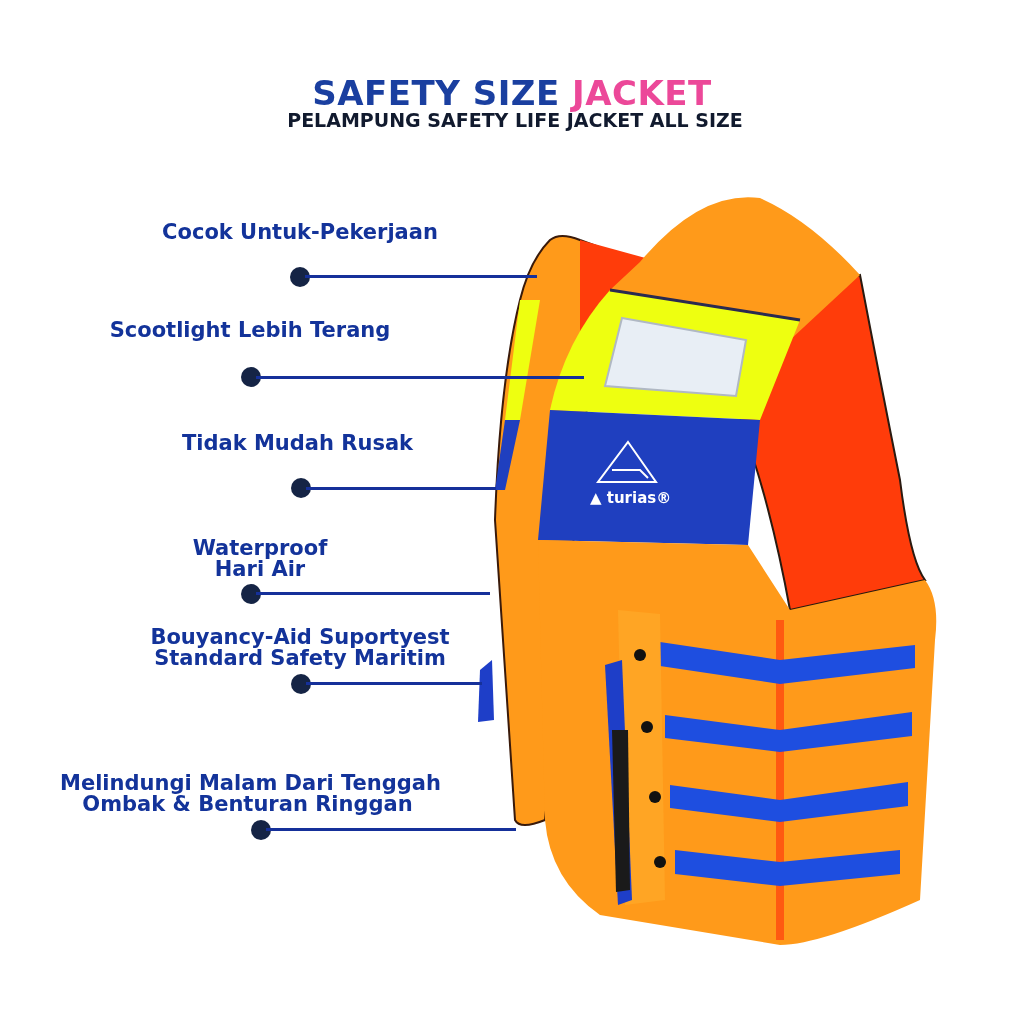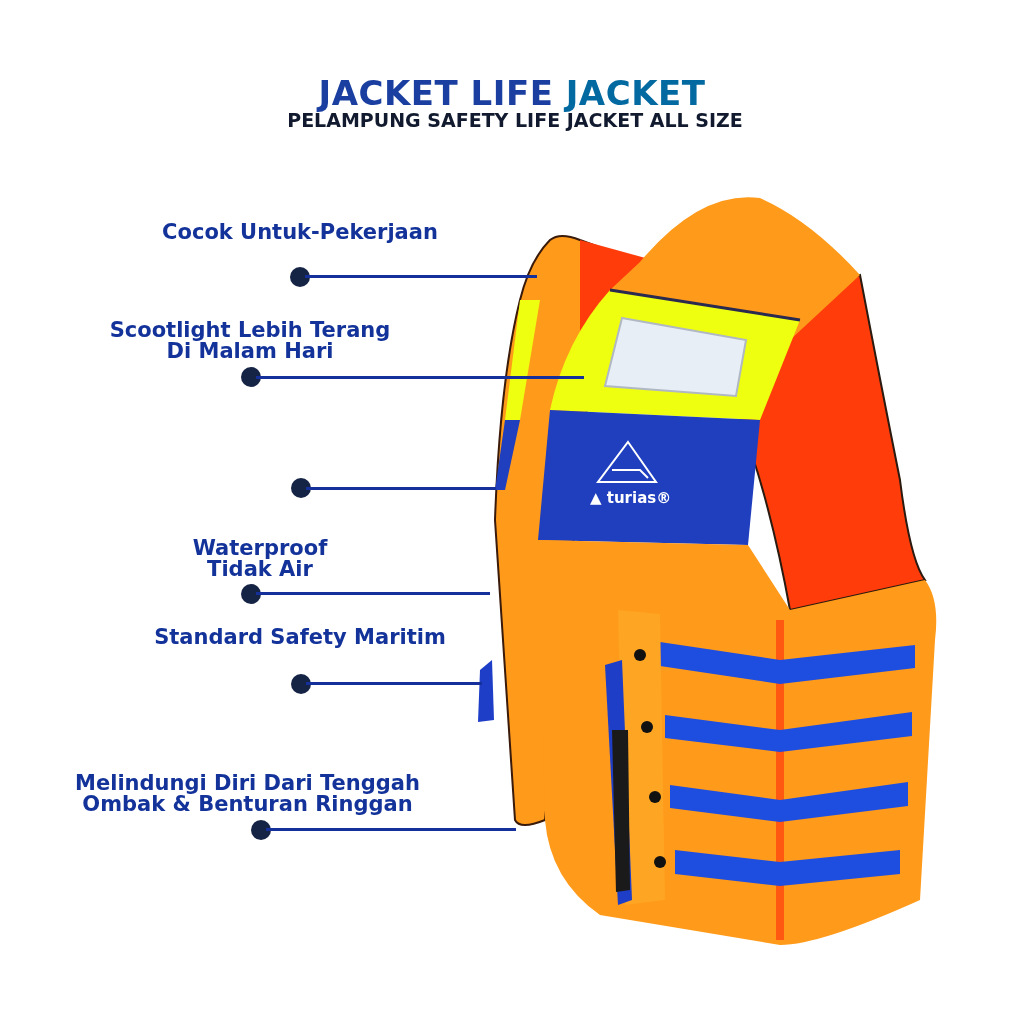--- a/index.html
+++ b/index.html
@@ -1,30 +1,30 @@
 <!DOCTYPE html>
 <html><head>
 <meta charset="utf-8">
 <style>
   html, body { margin:0; padding:0; background:#ffffff; }
   body { width:1024px; height:1024px; position:relative; overflow:hidden; font-family:"DejaVu Sans", "Liberation Sans", sans-serif; }
   .title { position:absolute; top:73px; left:0; width:1024px; text-align:center; font-weight:bold; font-size:34px; letter-spacing:0.5px; line-height:40px; }
   .title .blue { color:#1a3fa0; }
-  .title .dark { color:#0369a1; }
+  .title .dark { color:#ec4899; }
   .subtitle { position:absolute; top:108px; left:0; width:1024px; padding-left:6px; box-sizing:border-box; text-align:center; font-weight:bold; font-size:19px; color:#111a2e; line-height:24px; }
   .feature { position:absolute; color:#13339a; font-weight:bold; font-size:21px; line-height:21px; text-align:center; white-space:nowrap; }
   .dot { position:absolute; width:20px; height:20px; border-radius:50%; background:#152445; }
   .line { position:absolute; height:3px; background:#15309a; }
   .jacket { position:absolute; left:0; top:0; }
 </style>
 </head>
 <body>
 
 <div class="title">
-  <span class="blue">JACKET LIFE</span>
+  <span class="blue">SAFETY SIZE</span>
   <span class="dark">JACKET</span>
 </div>
 <div class="subtitle">PELAMPUNG SAFETY LIFE JACKET ALL SIZE</div>
 
 <svg class="jacket" width="1024" height="1024" viewBox="0 0 1024 1024">
 
   <path d="M550 240 Q560 232 580 240 L640 262 Q620 300 595 330 L545 820 Q520 830 515 820 L495 520 Q500 380 520 300 Q530 260 550 240 Z" fill="#ff9a1a" stroke="#3a1a0a" stroke-width="2"></path>
   <path d="M520 300 L540 300 L520 420 L505 420 Z" fill="#eeff10"></path>
   <path d="M505 420 L520 420 L505 490 L495 490 Z" fill="#1f3fbf"></path>
 
@@ -73,41 +73,42 @@
 </svg>
 
 <div class="feature" style="left:150px; top:222px; width:300px;">
   <div>Cocok Untuk-Pekerjaan</div>
 </div>
 <div class="dot" style="left:290px; top:267px;"></div>
 <div class="line" style="left:305px; top:275px; width:232px;"></div>
 
 <div class="feature" style="left:100px; top:320px; width:300px;">
   <div>Scootlight Lebih Terang</div>
-  <div>Di Malam Hari</div>
 </div>
 <div class="dot" style="left:241px; top:367px;"></div>
 <div class="line" style="left:256px; top:376px; width:328px;"></div>
 
 <div class="feature" style="left:145px; top:433px; width:305px;">
+  <div>Tidak Mudah Rusak</div>
 </div>
 <div class="dot" style="left:291px; top:478px;"></div>
 <div class="line" style="left:306px; top:487px; width:190px;"></div>
 
 <div class="feature" style="left:185px; top:538px; width:150px;">
   <div>Waterproof</div>
-  <div>Tidak Air</div>
+  <div>Hari Air</div>
 </div>
 <div class="dot" style="left:241px; top:584px;"></div>
 <div class="line" style="left:256px; top:592px; width:234px;"></div>
 
 <div class="feature" style="left:145px; top:627px; width:310px;">
+  <div>Bouyancy-Aid Suportyest</div>
   <div>Standard Safety Maritim</div>
 </div>
 <div class="dot" style="left:291px; top:674px;"></div>
 <div class="line" style="left:306px; top:682px; width:176px;"></div>
 
 <div class="feature" style="left:60px; top:773px; width:375px;">
-  <div>Melindungi Diri Dari Tenggah</div>
+  <div>Melindungi Malam Dari Tenggah</div>
   <div>Ombak &amp; Benturan Ringgan</div>
 </div>
 <div class="dot" style="left:251px; top:820px;"></div>
 <div class="line" style="left:266px; top:828px; width:250px;"></div>
 
 </body></html>

